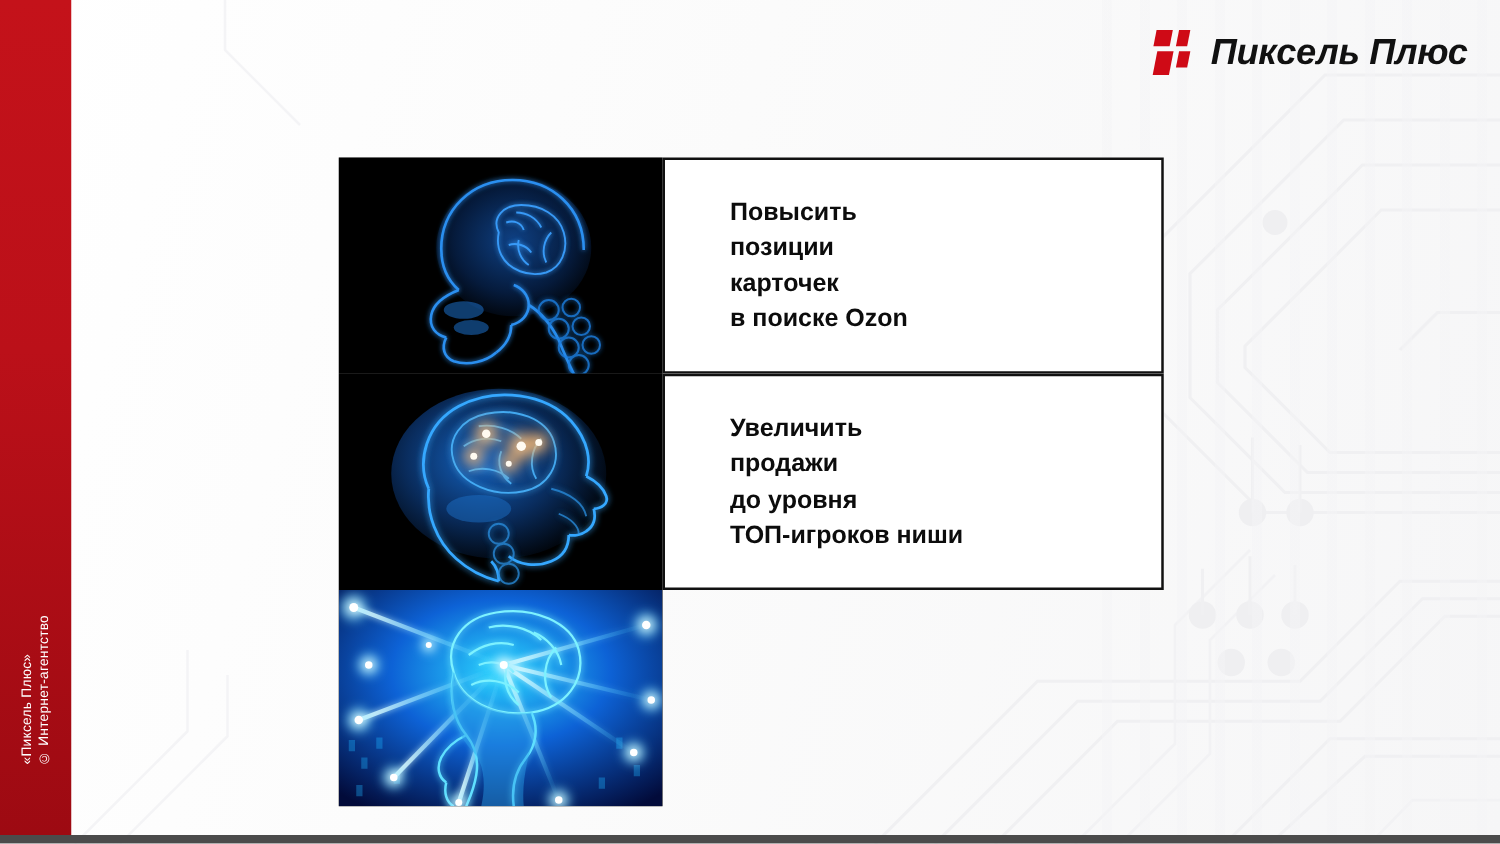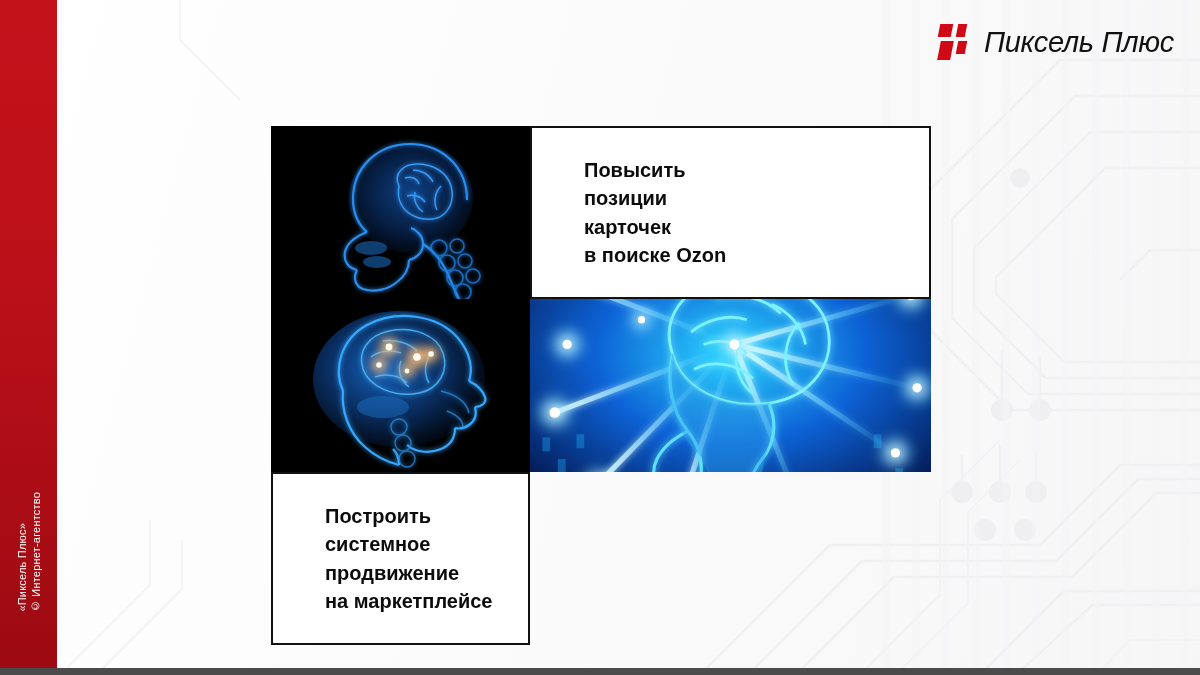--- a/index.html
+++ b/index.html
@@ -115,21 +115,21 @@
     position: absolute;
     background: #cf0a16;
     transform: skewX(-11deg);
   }
   .lm-a { left: 2px;  top: 0px;   width: 13px; height: 13px; }
   .lm-b { left: 20px; top: 0px;   width:  9px; height: 13px; }
   .lm-c { left: 2px;  top: 17px;  width: 13px; height: 19px; }
   .lm-d { left: 20px; top: 17px;  width:  9px; height: 13px; }
   .logo-text {
     font-size: 29px;
-    font-weight: normal;
+    font-weight: bold;
     font-style: italic;
     color: #111111;
     letter-spacing: -0.3px;
     white-space: nowrap;
   }
 
   
   .meme-grid {
     position: absolute;
     left: 271px;
@@ -356,20 +356,26 @@
             <circle cx="132" cy="144" r="8"></circle>
           <circle cx="136" cy="160" r="8"></circle>
           <path d="M170 92 C186 96 196 104 198 114"></path>
           <path d="M176 112 C186 116 192 122 192 128"></path>
         </g>
         <g fill="#1c6ec4" opacity=".5">
           <ellipse cx="112" cy="108" rx="26" ry="11"></ellipse>
         </g>
       </svg>
     </div>
+    <div class="meme-text">
+      <p>Увеличить
+продажи
+до уровня
+ТОП-игроков ниши</p>
+    </div>
 
     <div class="meme-img meme-row3">
       <svg viewBox="0 0 259 173" preserveAspectRatio="xMidYMid slice" aria-hidden="true">
         <defs>
           <radialGradient id="g3" cx="50%" cy="38%" r="75%">
             <stop offset="0%" stop-color="#2ad6ff"></stop>
             <stop offset="45%" stop-color="#0d62d6"></stop>
             <stop offset="100%" stop-color="#020b3a"></stop>
           </radialGradient>
           <radialGradient id="node3" cx="50%" cy="50%" r="50%">
@@ -458,21 +464,15 @@
           <circle cx="44" cy="150" r="3"></circle>
             <circle cx="246" cy="28" r="3.4"></circle>
           <circle cx="250" cy="88" r="3"></circle>
             <circle cx="236" cy="130" r="3"></circle>
           <circle cx="176" cy="168" r="3"></circle>
             <circle cx="96" cy="170" r="2.8"></circle>
           <circle cx="72" cy="44" r="2.4"></circle>
         </g>
       </svg>
     </div>
-    <div class="meme-text">
-      <p>Построить
-системное
-продвижение
-на маркетплейсе</p>
-    </div>
 
   </div>
 </div>
 
 </body></html>

